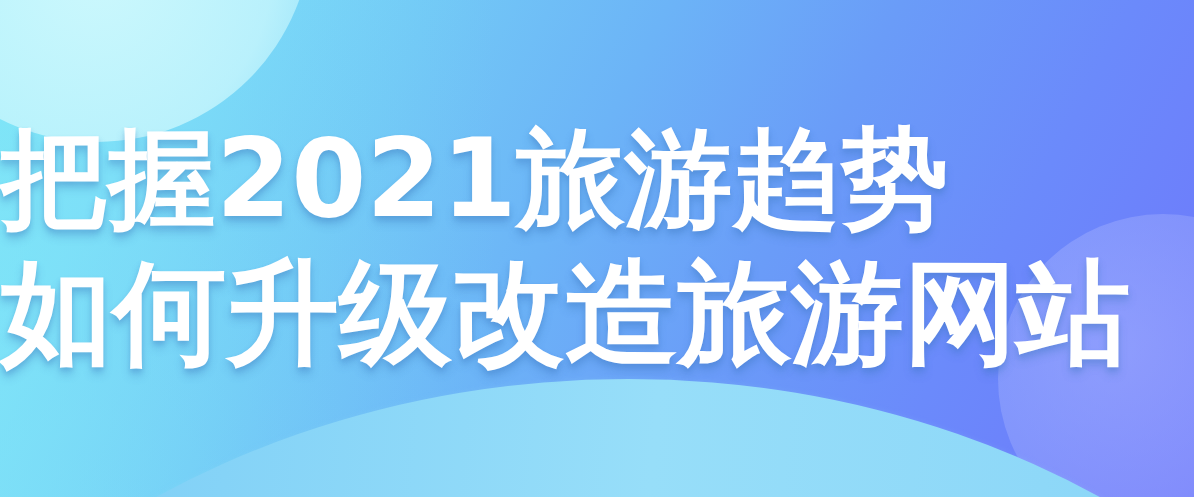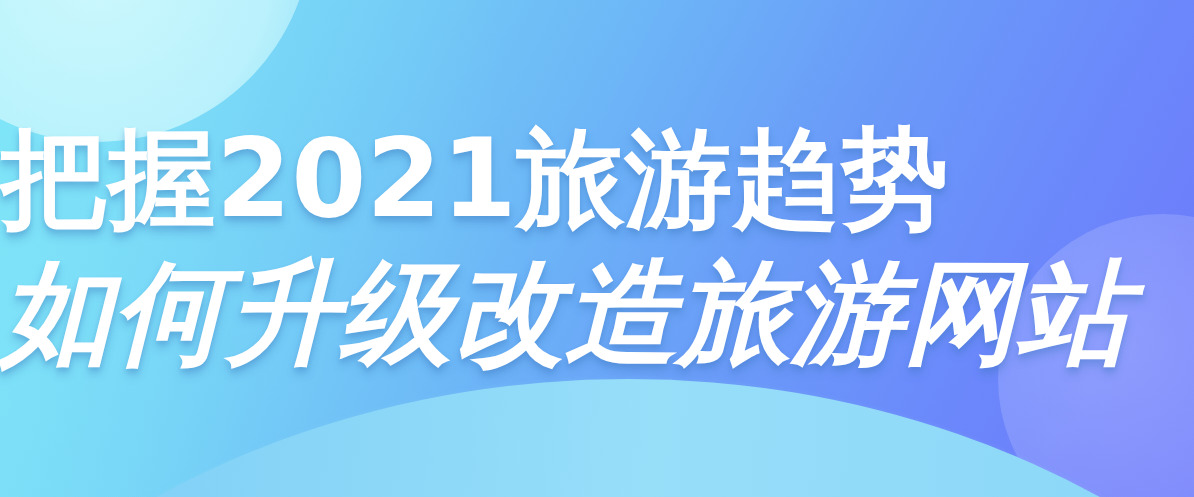--- a/index.html
+++ b/index.html
@@ -138,21 +138,20 @@
   .hl-line-1 {
     font-size: 108px;
     line-height: 1.16;
     transform: translateY(-4px);
   }
 
   .hl-line-2 {
     font-size: 113px;
     line-height: 1.16;
     transform: translateY(2px);
-    font-style: italic;
   }
 </style>
 </head>
 <body>
 
 <div id="banner">
 
   <div class="bg-base"></div>
 
   <div class="bg-left-wash"></div>

